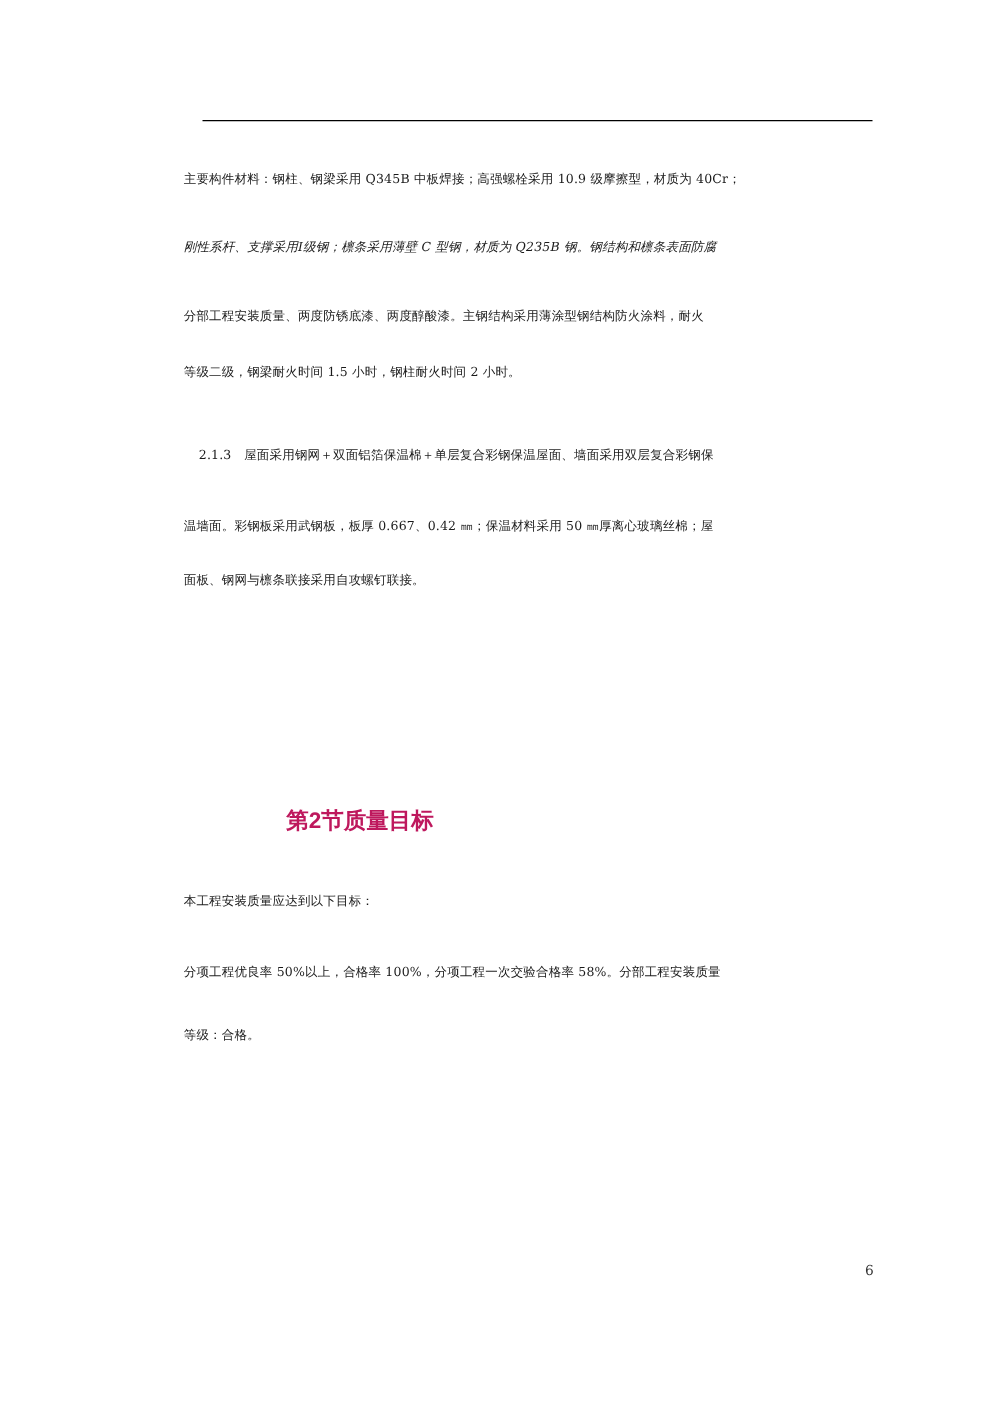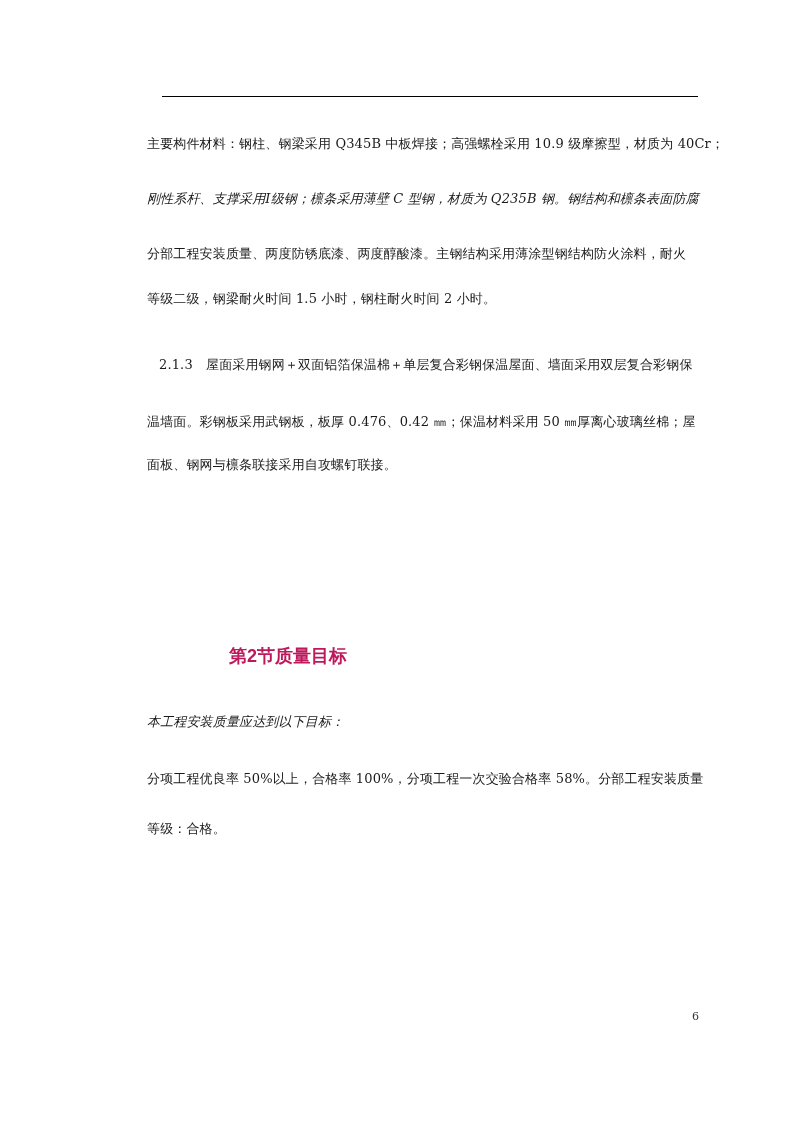--- a/index.html
+++ b/index.html
@@ -20,21 +20,21 @@
       left: 162px;
       top: 96px;
       width: 536px;
       height: 0;
       border-top: 1.3px solid #000000;
     }
     .body-line {
       position: absolute;
       left: 147px;
       width: 570px;
-      font-size: 13px;
+      font-size: 10px;
       line-height: 16px;
       white-space: nowrap;
       letter-spacing: 0.15px;
       color: #1a1a1a;
     }
     .section-heading {
       position: absolute;
       left: 190px;
       top: 644px;
       font-family: "Liberation Sans", "DejaVu Sans", sans-serif;
@@ -63,28 +63,28 @@
 
   <div>
     <div class="body-line" style="top:136px;">主要构件材料：钢柱、钢梁采用 Q345B 中板焊接；高强螺栓采用 10.9 级摩擦型，材质为 40Cr；</div>
     <div class="body-line" style="top:191px;font-style:italic;">刚性系杆、支撑采用Ⅰ级钢；檩条采用薄壁 C 型钢，材质为 Q235B 钢。钢结构和檩条表面防腐</div>
     <div class="body-line" style="top:246px;">分部工程安装质量、两度防锈底漆、两度醇酸漆。主钢结构采用薄涂型钢结构防火涂料，耐火</div>
     <div class="body-line" style="top:291px;">等级二级，钢梁耐火时间 1.5 小时，钢柱耐火时间 2 小时。</div>
   </div>
 
   <div>
     <div class="body-line" style="top:357px;margin-left:12px;">2.1.3　屋面采用钢网＋双面铝箔保温棉＋单层复合彩钢保温屋面、墙面采用双层复合彩钢保</div>
-    <div class="body-line" style="top:414px;">温墙面。彩钢板采用武钢板，板厚 0.476、0.42 ㎜；保温材料采用 50 ㎜厚离心玻璃丝棉；屋</div>
+    <div class="body-line" style="top:414px;">温墙面。彩钢板采用武钢板，板厚 0.667、0.42 ㎜；保温材料采用 50 ㎜厚离心玻璃丝棉；屋</div>
     <div class="body-line" style="top:457px;">面板、钢网与檩条联接采用自攻螺钉联接。</div>
   </div>
 
   <div class="section-heading">第2节质量目标</div>
 
   <div>
-    <div class="body-line" style="top:714px;font-style:italic;">本工程安装质量应达到以下目标：</div>
+    <div class="body-line" style="top:714px;">本工程安装质量应达到以下目标：</div>
   </div>
 
   <div>
     <div class="body-line" style="top:771px;">分项工程优良率 50%以上，合格率 100%，分项工程一次交验合格率 58%。分部工程安装质量</div>
     <div class="body-line" style="top:822px;font-family:Liberation Mono, monospace;">等级：合格。</div>
   </div>
 
   <div class="page-number">6</div>
 
 </div>

